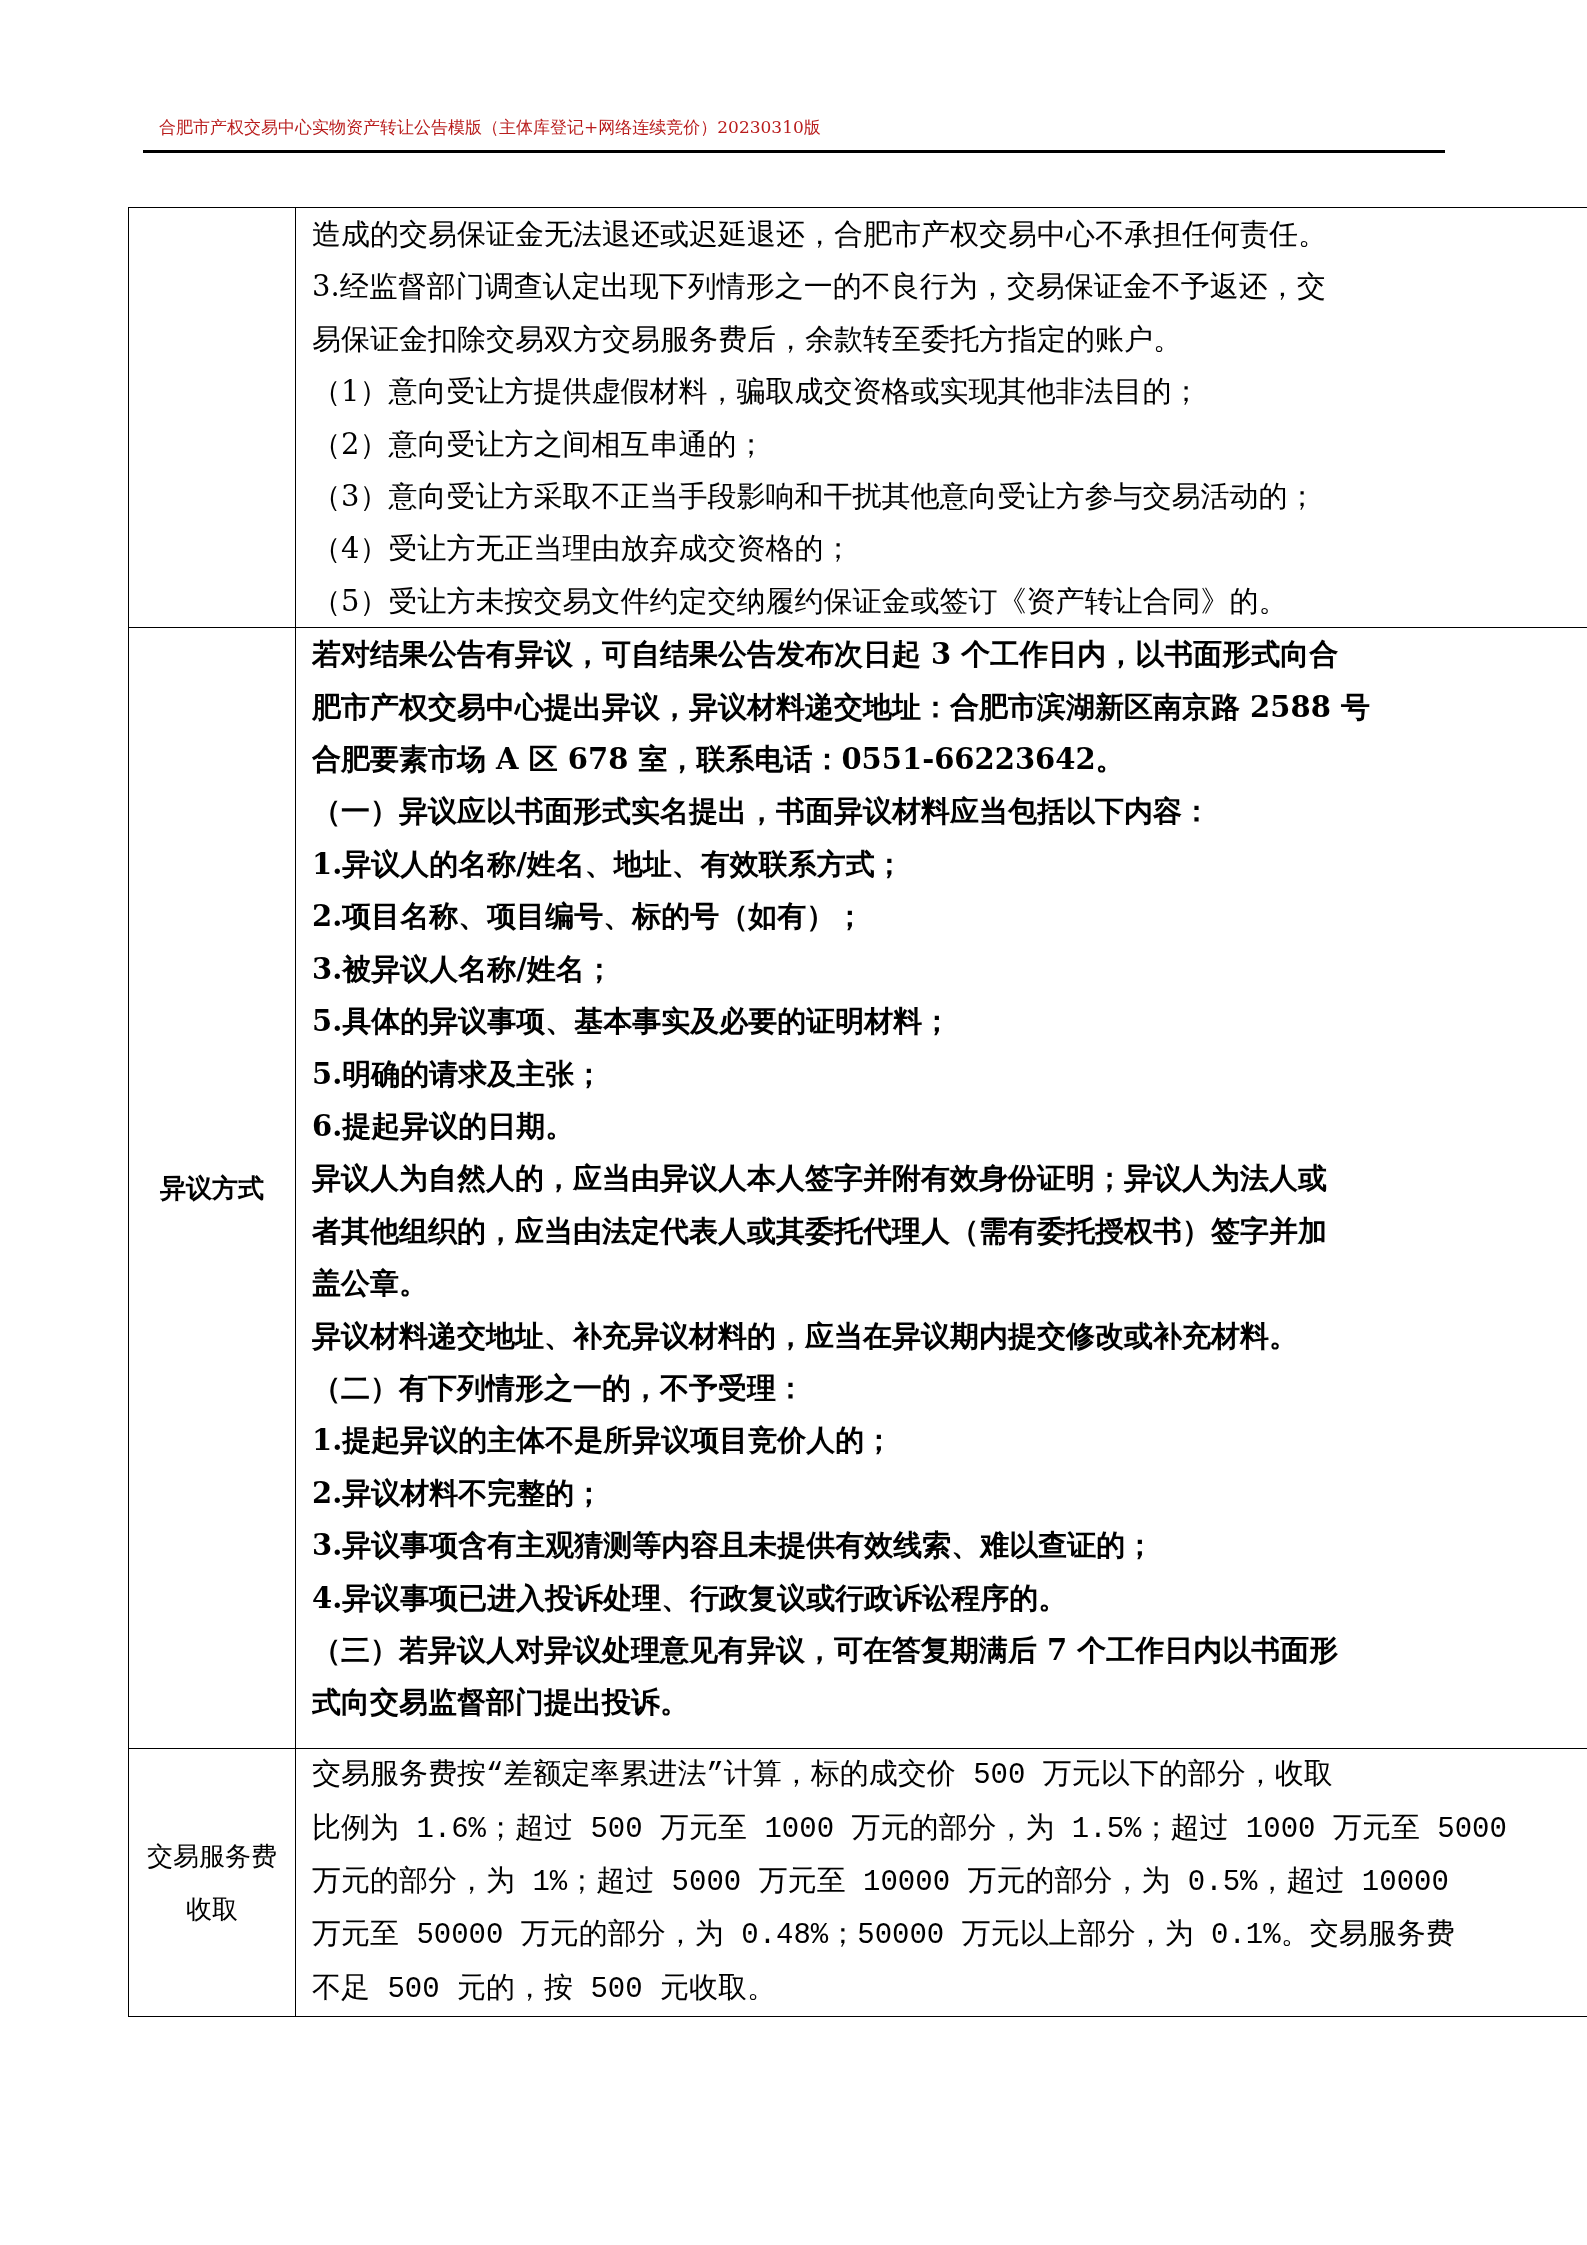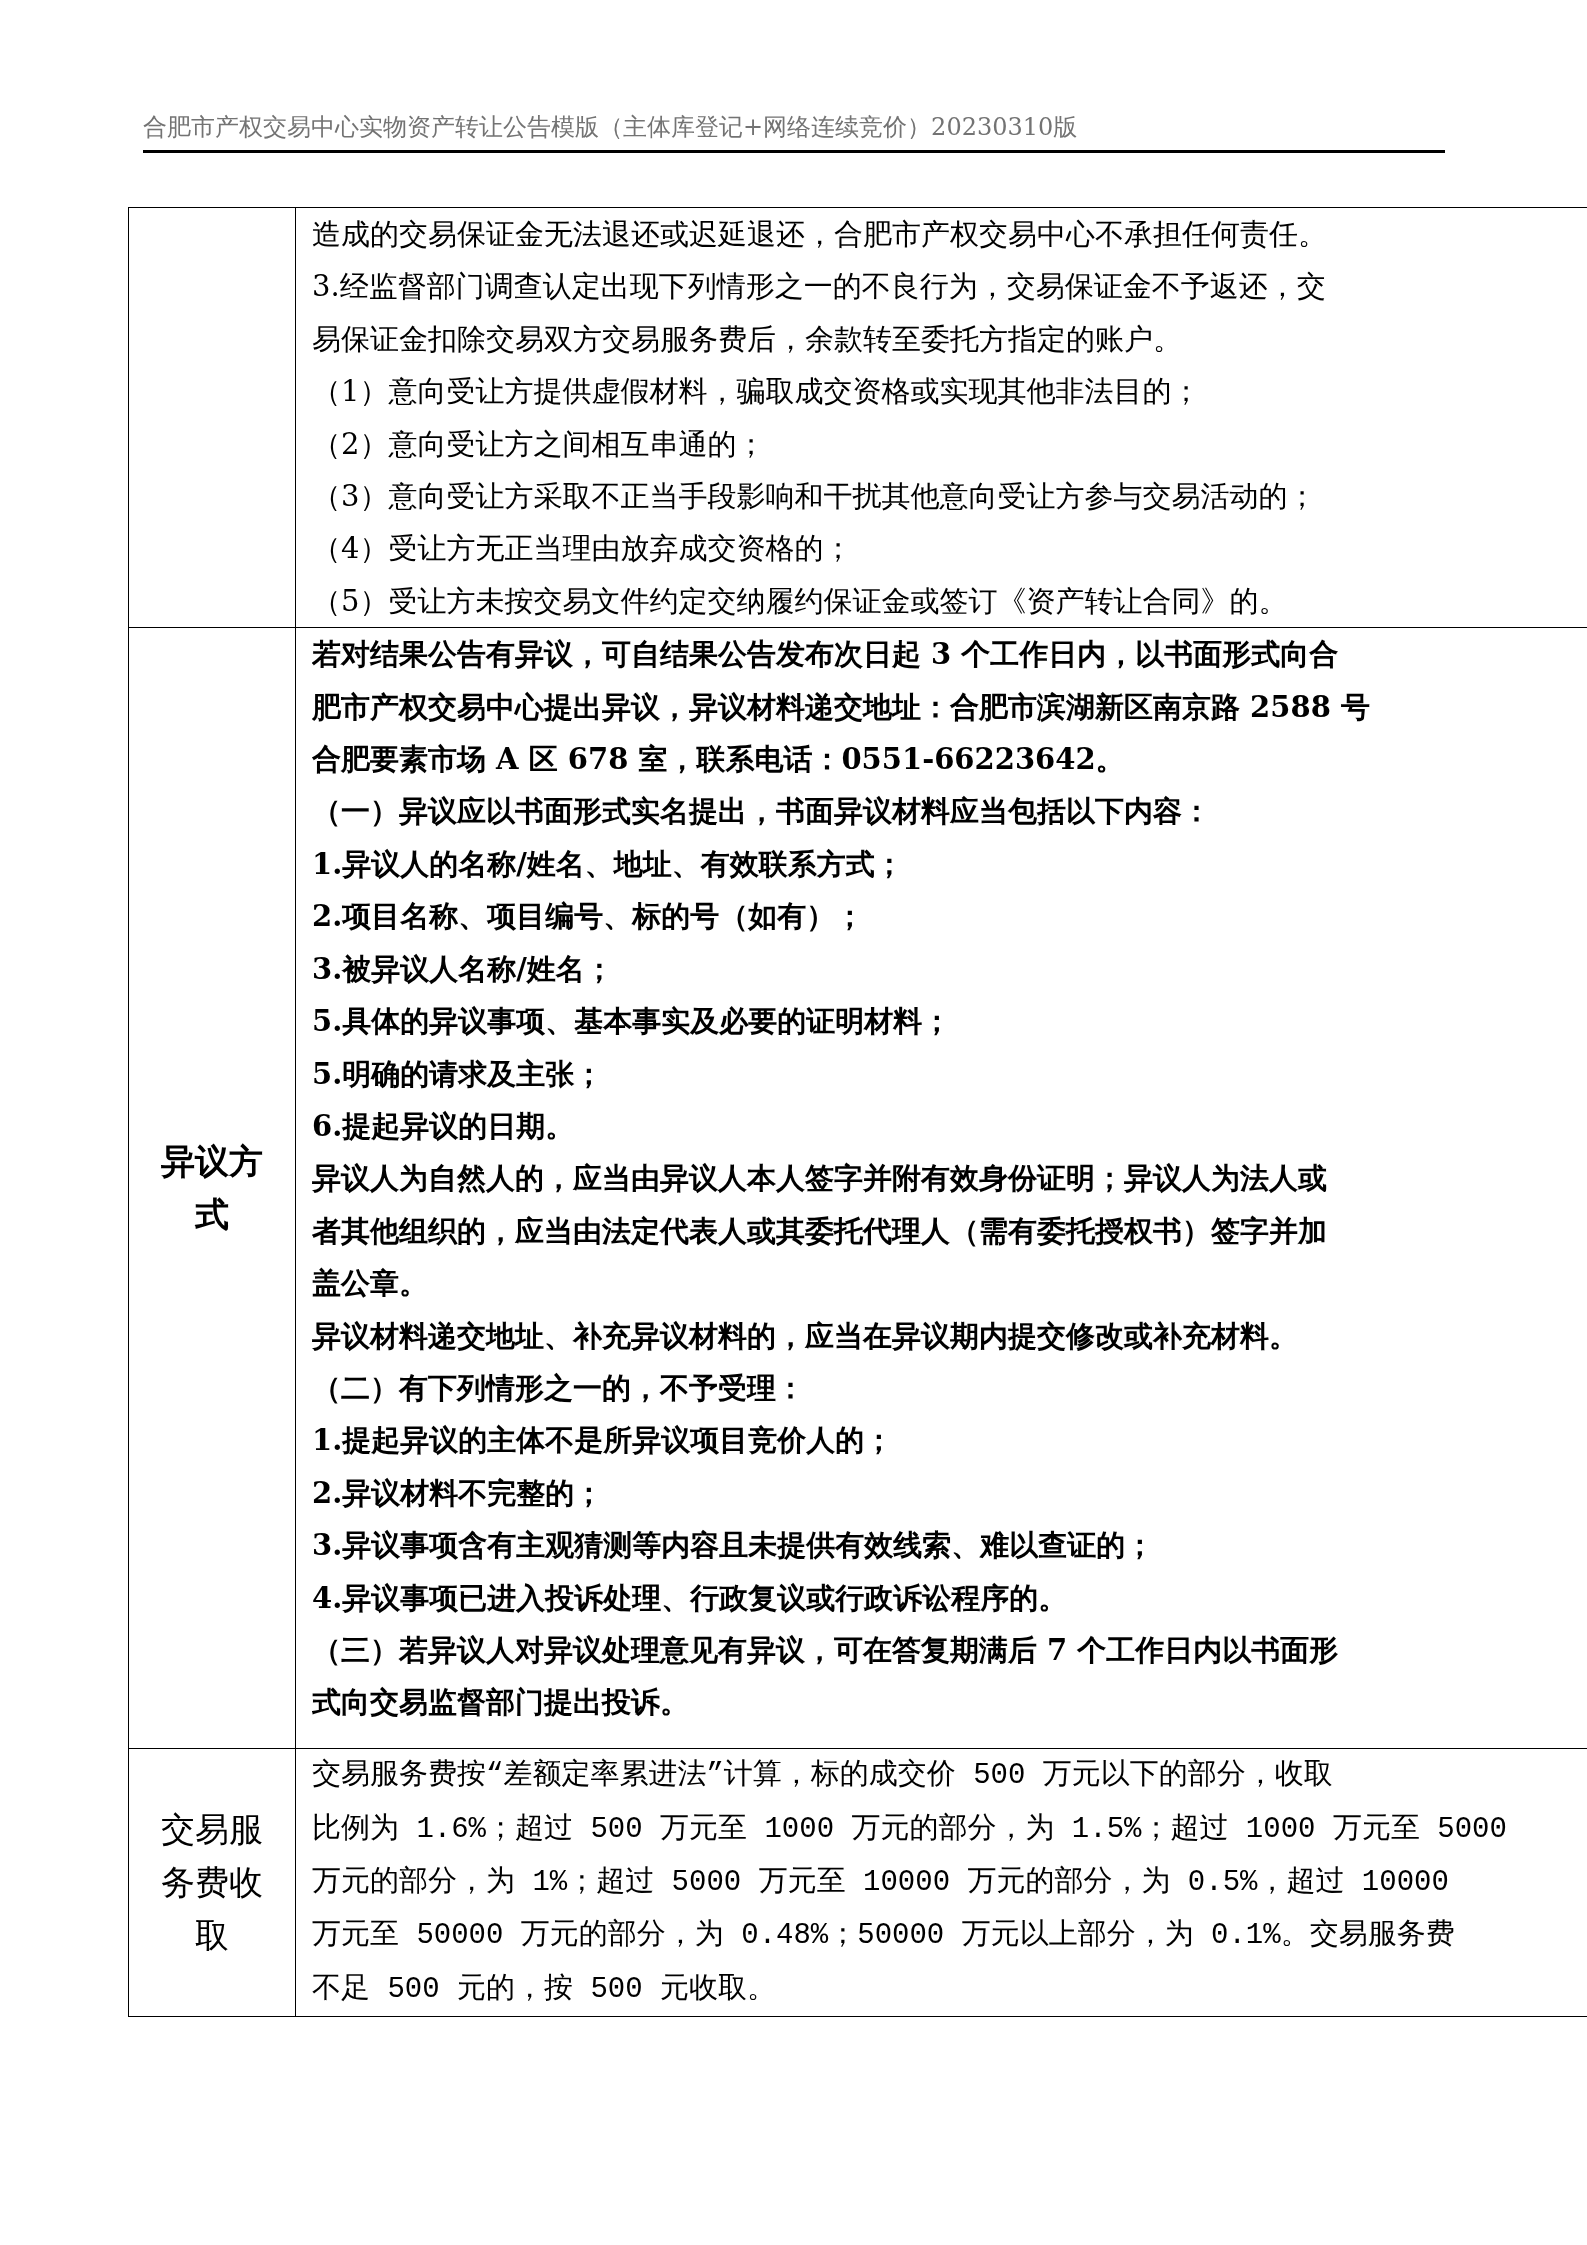--- a/index.html
+++ b/index.html
@@ -1,26 +1,26 @@
 <!DOCTYPE html>
 <html><head>
 <meta charset="utf-8">
 <style>
   html, body { margin: 0; padding: 0; background: #ffffff; }
   body { width: 1587px; height: 2245px; position: relative; overflow: hidden;
          font-family: "DejaVu Serif", "Liberation Serif", serif; color: #000; }
   .page-header { position: absolute; left: 143px; top: 112px; width: 1302px; height: 38px;
          border-bottom: 3px solid #000; }
-  .page-header-title { position: absolute; left: 0; top: 0; font-size: 24px; line-height: 30px;
-         color: #737373; white-space: nowrap; letter-spacing: 0px; }
+  .page-header-title { position: absolute; left: 16px; top: 0; font-size: 17px; line-height: 30px;
+         color: #b91c1c; white-space: nowrap; letter-spacing: 0px; }
   .doc-table { position: absolute; left: 128px; top: 207px; width: 1556px;
          border-collapse: collapse; table-layout: fixed; }
   .doc-table td { border: 1.5px solid #000; vertical-align: top; padding: 0; }
   .doc-table td.label-cell { width: 166px; vertical-align: middle; text-align: center;
-         font-size: 34px; line-height: 53px; }
+         font-size: 26px; line-height: 53px; }
   .doc-table td.content-cell { padding: 0 10px 0 16px; font-size: 29px; line-height: 52.4px; }
   .label-text { display: inline-block; width: 130px; word-break: break-all; }
   .line { display: block; white-space: nowrap; overflow: hidden; }
   .row-1 td { height: 413px; }
   .row-2 td { height: 1120px; font-weight: bold; }
   .row-3 td { height: 266px; }
   .row-3 td.content-cell { line-height: 53.4px; font-family: Liberation Mono, monospace; }
 </style>
 </head>
 <body>

